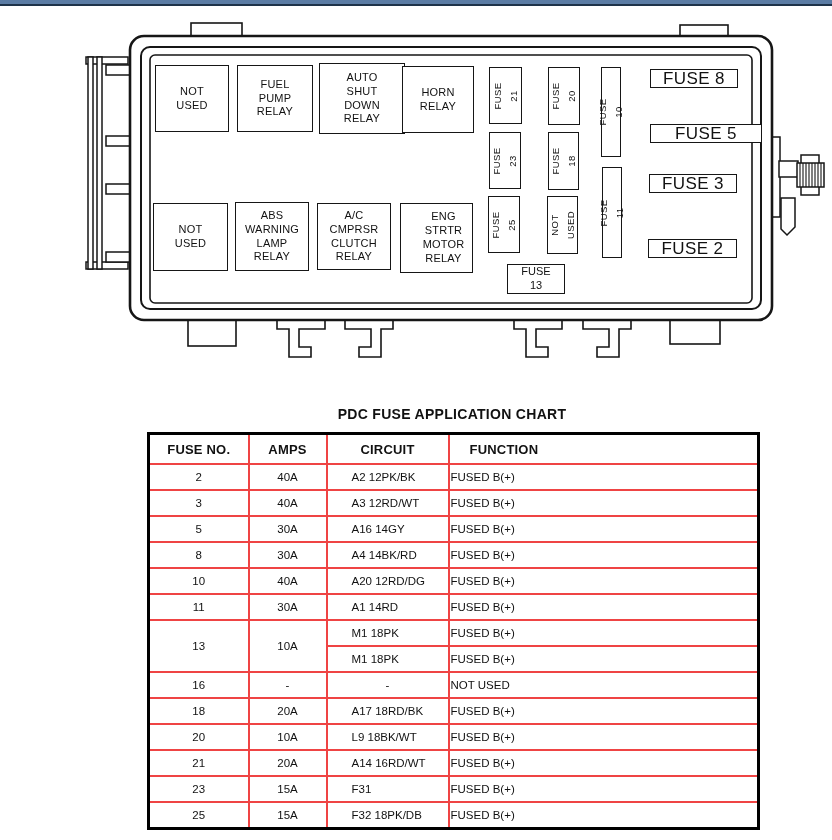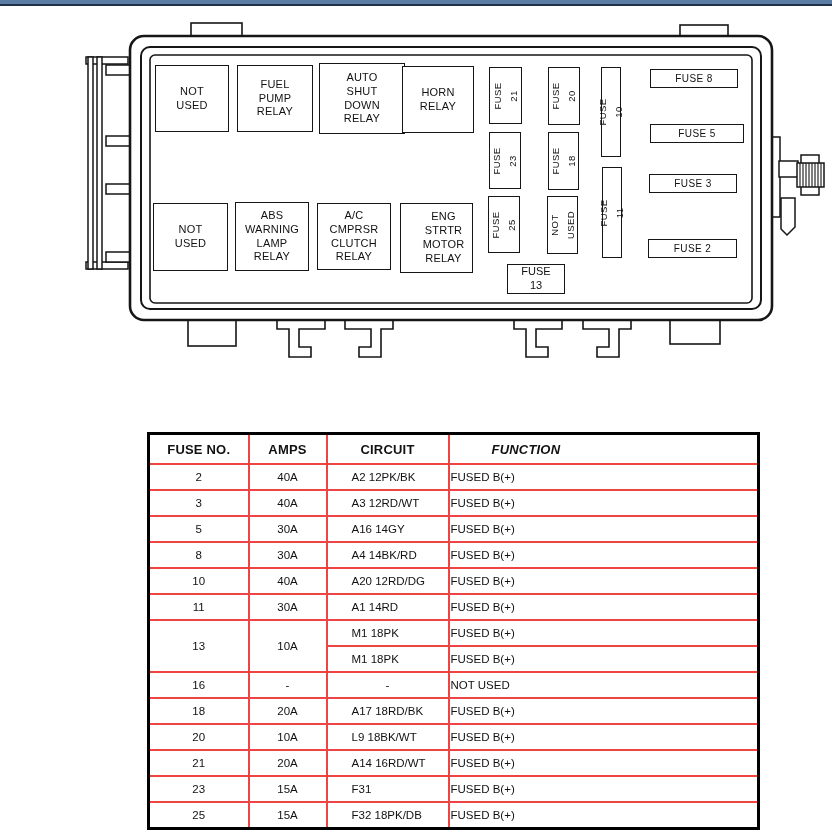--- a/index.html
+++ b/index.html
@@ -9,21 +9,21 @@
   
   .top-bar{position:absolute;top:0;left:0;width:832px;height:4px;background:#5b7ca4;border-bottom:2px solid #1e3349;}
 
   
   .diagram{position:absolute;top:0;left:0;width:832px;height:400px;}
   .decor{position:absolute;top:0;left:0;}
   .box{position:absolute;background:#fff;border:1.6px solid #161616;display:flex;align-items:center;justify-content:center;text-align:center;white-space:pre-line;box-sizing:border-box;}
   .relay{font-size:11px;line-height:1.27;letter-spacing:.2px;}
   .vbox{position:absolute;background:#fff;border:1.6px solid #161616;box-sizing:border-box;}
   .vlabel{position:absolute;top:50%;left:50%;transform:translate(-50%,-50%) rotate(-90deg);font-size:9.5px;line-height:1.7;letter-spacing:.4px;white-space:pre-line;text-align:center;}
-  .hfuse{font-size:10px;letter-spacing:.4px;}
+  .hfuse{font-size:17px;letter-spacing:.4px;}
   .f13{font-size:11px;line-height:1.25;}
 
   
   .r1a{left:155px;top:65px;width:74px;height:67px;}
   .r1b{left:237px;top:65px;width:76px;height:67px;}
   .r1c{left:319px;top:63px;width:86px;height:71px;}
   .r1d{left:402px;top:66px;width:72px;height:67px;}
   
   .r2a{left:153px;top:203px;width:75px;height:68px;}
   .r2b{left:235px;top:202px;width:74px;height:69px;}
@@ -35,36 +35,36 @@
   .v25{left:488px;top:196px;width:32px;height:57px;}
   .v20{left:548px;top:67px;width:32px;height:58px;}
   .v18{left:548px;top:132px;width:31px;height:58px;}
   .vnu{left:547px;top:196px;width:31px;height:58px;}
   .v10{left:601px;top:67px;width:20px;height:90px;}
   .v11{left:602px;top:167px;width:20px;height:91px;}
   
   .p13{left:507px;top:264px;width:58px;height:30px;}
   
   .f8{left:650px;top:69px;width:88px;height:19px;}
-  .f5{left:650px;top:124px;width:94px;height:19px;}
+  .f5{left:650px;top:124px;width:112px;height:19px;}
   .f3{left:649px;top:174px;width:88px;height:19px;}
   .f2{left:648px;top:239px;width:89px;height:19px;}
 
   
   .chart-title{position:absolute;left:147px;top:406px;width:610px;text-align:center;font-size:14px;font-weight:bold;letter-spacing:.3px;}
   .chart-wrap{position:absolute;left:147px;top:432px;}
   table.fuse-table{border-collapse:collapse;table-layout:fixed;width:610px;background:#fff;border:3px solid #000;}
   .fuse-table th,.fuse-table td{border:2px solid #ef4444;overflow:hidden;}
   .fuse-table th{height:26px;font-size:13px;font-weight:bold;letter-spacing:.2px;}
   .fuse-table td{height:22px;font-size:11.5px;}
   .col-fuse{width:100px;}
   .col-amps{width:78px;}
   .col-circ{width:122px;}
   .col-func{width:310px;}
-  .h-left{text-align:left;padding-left:42px;font-style:italic;}
+  .h-left{text-align:left;padding-left:20px;}
   .c-center{text-align:center;}
   .c-circ{text-align:left;padding-left:24px;}
   .c-func{text-align:left;margin-top:24px;}
 </style>
 </head>
 <body>
 
 <div class="page">
   <div class="top-bar"></div>
 
@@ -168,20 +168,21 @@
 
     <div class="box f13 p13">FUSE
 13</div>
 
     <div class="box hfuse f8">FUSE 8</div>
     <div class="box hfuse f5">FUSE 5</div>
     <div class="box hfuse f3">FUSE 3</div>
     <div class="box hfuse f2">FUSE 2</div>
   </div>
 
+  <div class="chart-title">PDC FUSE APPLICATION CHART</div>
 
   <div class="chart-wrap">
     <table class="fuse-table">
       <colgroup>
         <col class="col-fuse">
           <col class="col-amps">
           <col class="col-circ">
           <col class="col-func">
       </colgroup>
       <thead>

